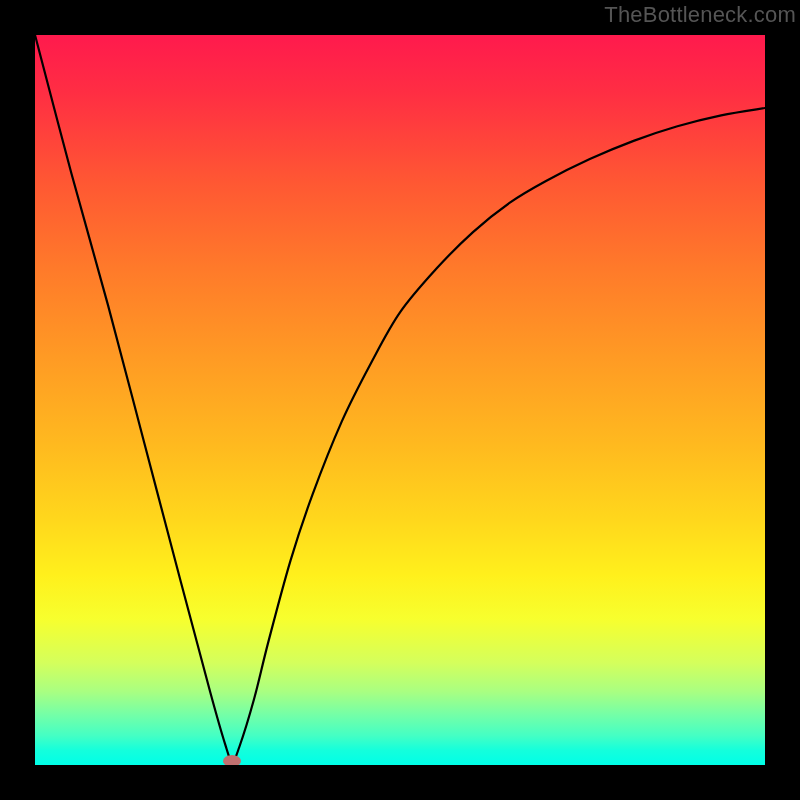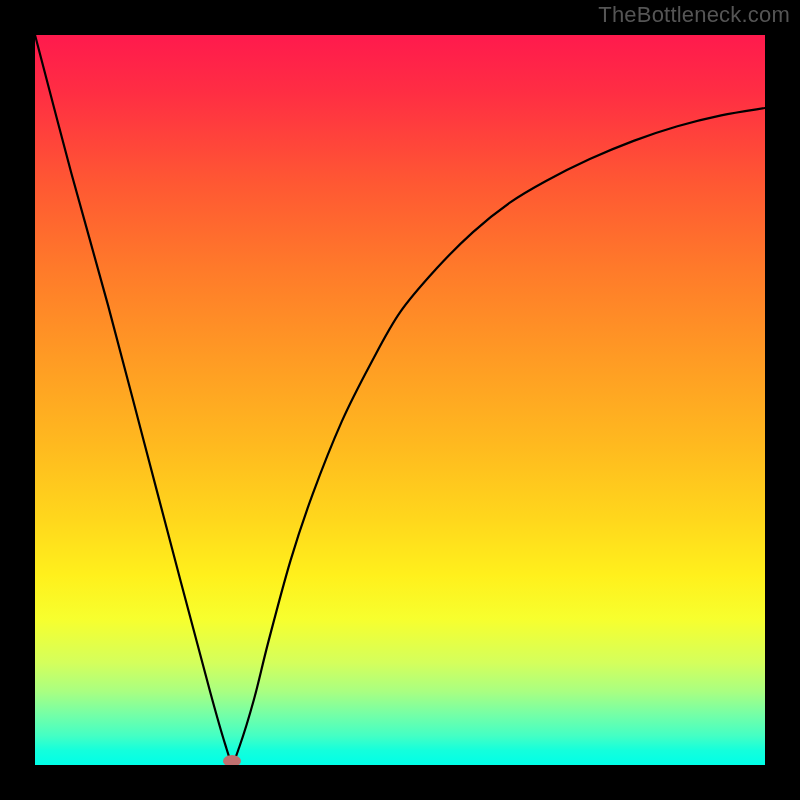--- a/index.html
+++ b/index.html
@@ -13,21 +13,21 @@
   }
   .frame {
     position: relative;
     width: 800px;
     height: 800px;
     background: #000;
   }
   .watermark {
     position: absolute;
     top: 2px;
-    right: 10px;
+    right: 4px;
     color: #555;
     font-size: 22px;
     font-weight: 500;
     letter-spacing: 0.2px;
     z-index: 10;
   }
   .plot-area {
     position: absolute;
     left: 35px;
     top: 35px;

